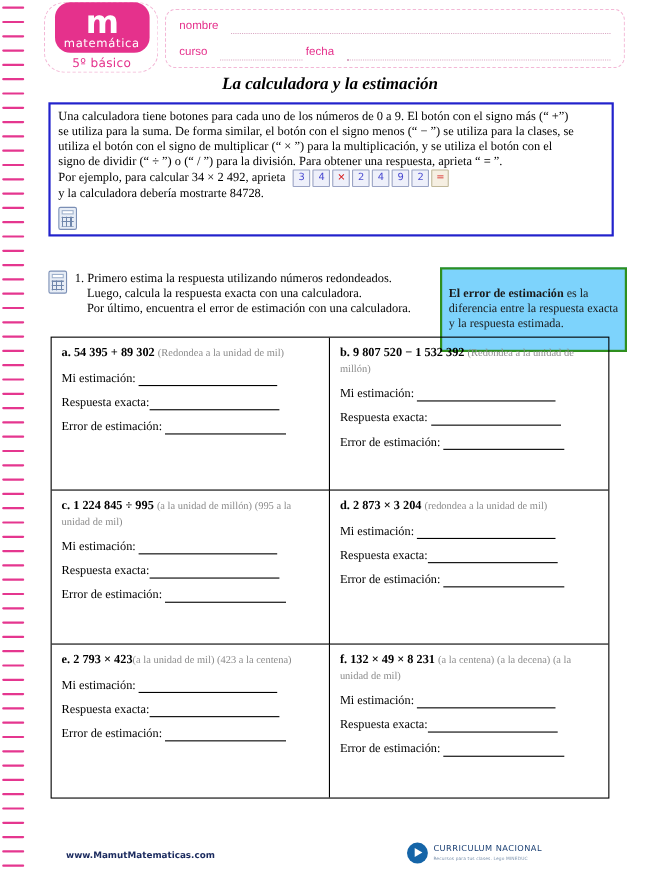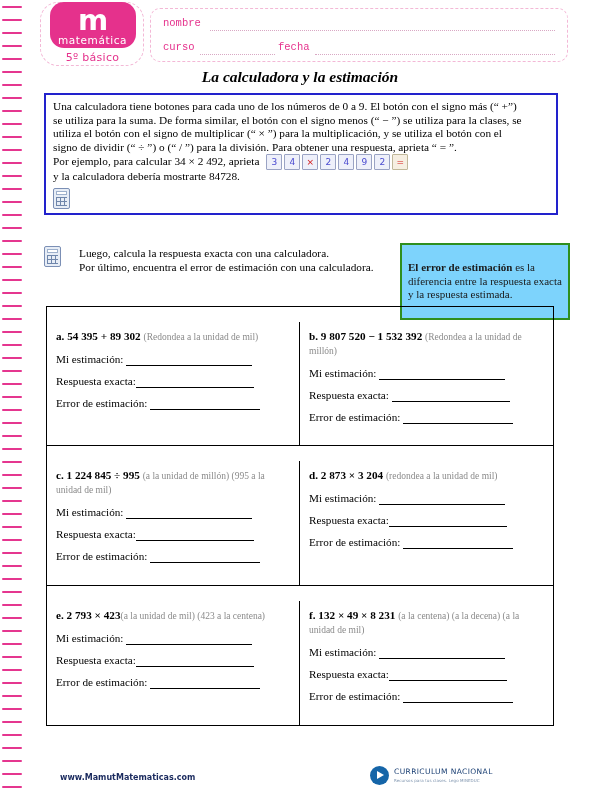--- a/index.html
+++ b/index.html
@@ -44,21 +44,21 @@
     border:1px dashed #f3b8d6;border-radius:18px;box-sizing:border-box;
   }
 
   
   .idblock{position:absolute;left:150px;top:8px;width:420px;height:56px;}
   .idblock .dashbox{
     position:absolute;left:0;top:0;width:418px;height:54px;
     border:1px dashed #f3b8d6;border-radius:10px;box-sizing:border-box;
   }
   .fieldlabel{
-    position:absolute;color:#e5318c;font-family:Liberation Mono, monospace;
+    position:absolute;color:#e5318c;font-family:Liberation Sans, sans-serif;
     font-size:10.5px;
   }
   .dotline{
     position:absolute;border-bottom:1px dotted #d9a8c4;height:0;
   }
 
   
   .title{
     position:absolute;left:0;top:68px;width:600px;text-align:center;
     font-family:"Liberation Serif",serif;font-weight:bold;font-size:15.5px;font-style:italic;
@@ -113,21 +113,21 @@
   .greenbox b{font-weight:bold;}
 
   
   .grid{
     position:absolute;left:46px;top:306px;width:508px;height:420px;
     border:1px solid #000;box-sizing:border-box;
     display:grid;grid-template-columns:1fr 1fr;grid-template-rows:1fr 1fr 1fr;
   }
   .cell{
     border-right:1px solid #000;border-bottom:1px solid #000;
-    box-sizing:border-box;padding:8px 9px 0 9px;position:relative;margin-top:15px;
+    box-sizing:border-box;padding:8px 9px 0 9px;position:relative;
   }
   .cell:nth-child(2n){border-right:none;}
   .cell:nth-child(5),.cell:nth-child(6){border-bottom:none;}
   .prob{font-size:11.2px;line-height:13px;margin-bottom:2px;}
   .prob .lab{font-weight:bold;}
   .prob .hint{color:#8a8a8a;font-size:9.5px;}
   .blankline{
     font-size:11.2px;line-height:13px;margin-top:9px;white-space:nowrap;
   }
   .blankline .rule{
@@ -263,20 +263,21 @@
       </div>
     </div>
   </div>
 
   <div class="task">
     <div class="calcicon">
       <div class="scr"></div>
       <div class="pad"></div>
     </div>
     <div class="tasktext">
+      <span class="ln">1. Primero estima la respuesta utilizando números redondeados.</span>
       <span class="ln ind">Luego, calcula la respuesta exacta con una calculadora.</span>
       <span class="ln ind">Por último, encuentra el error de estimación con una calculadora.</span>
     </div>
   </div>
 
   <div class="greenbox">
     <b>El error de estimación</b><span> es la diferencia entre la respuesta exacta y la respuesta estimada.</span>
   </div>
 
   <div class="grid">

